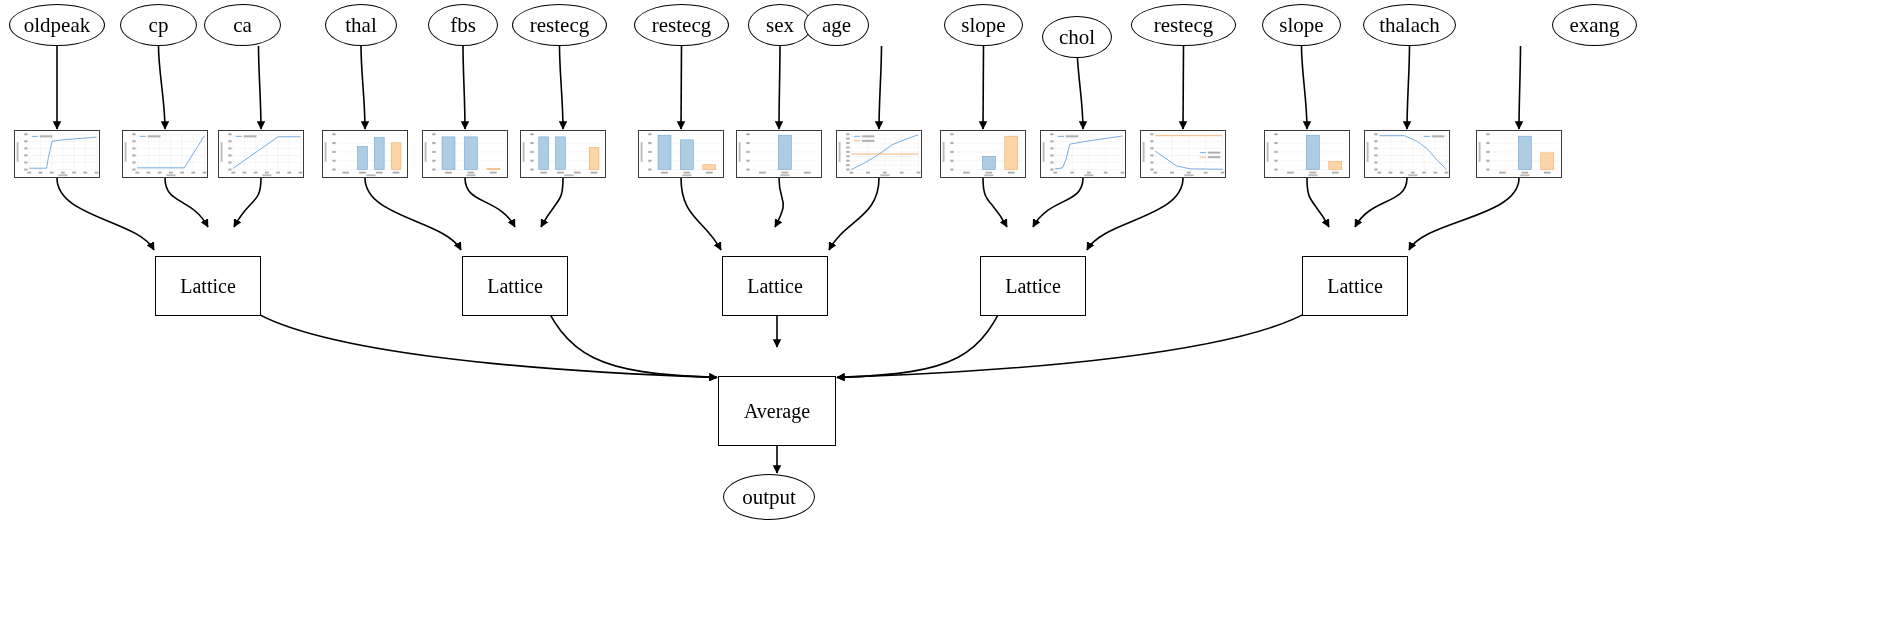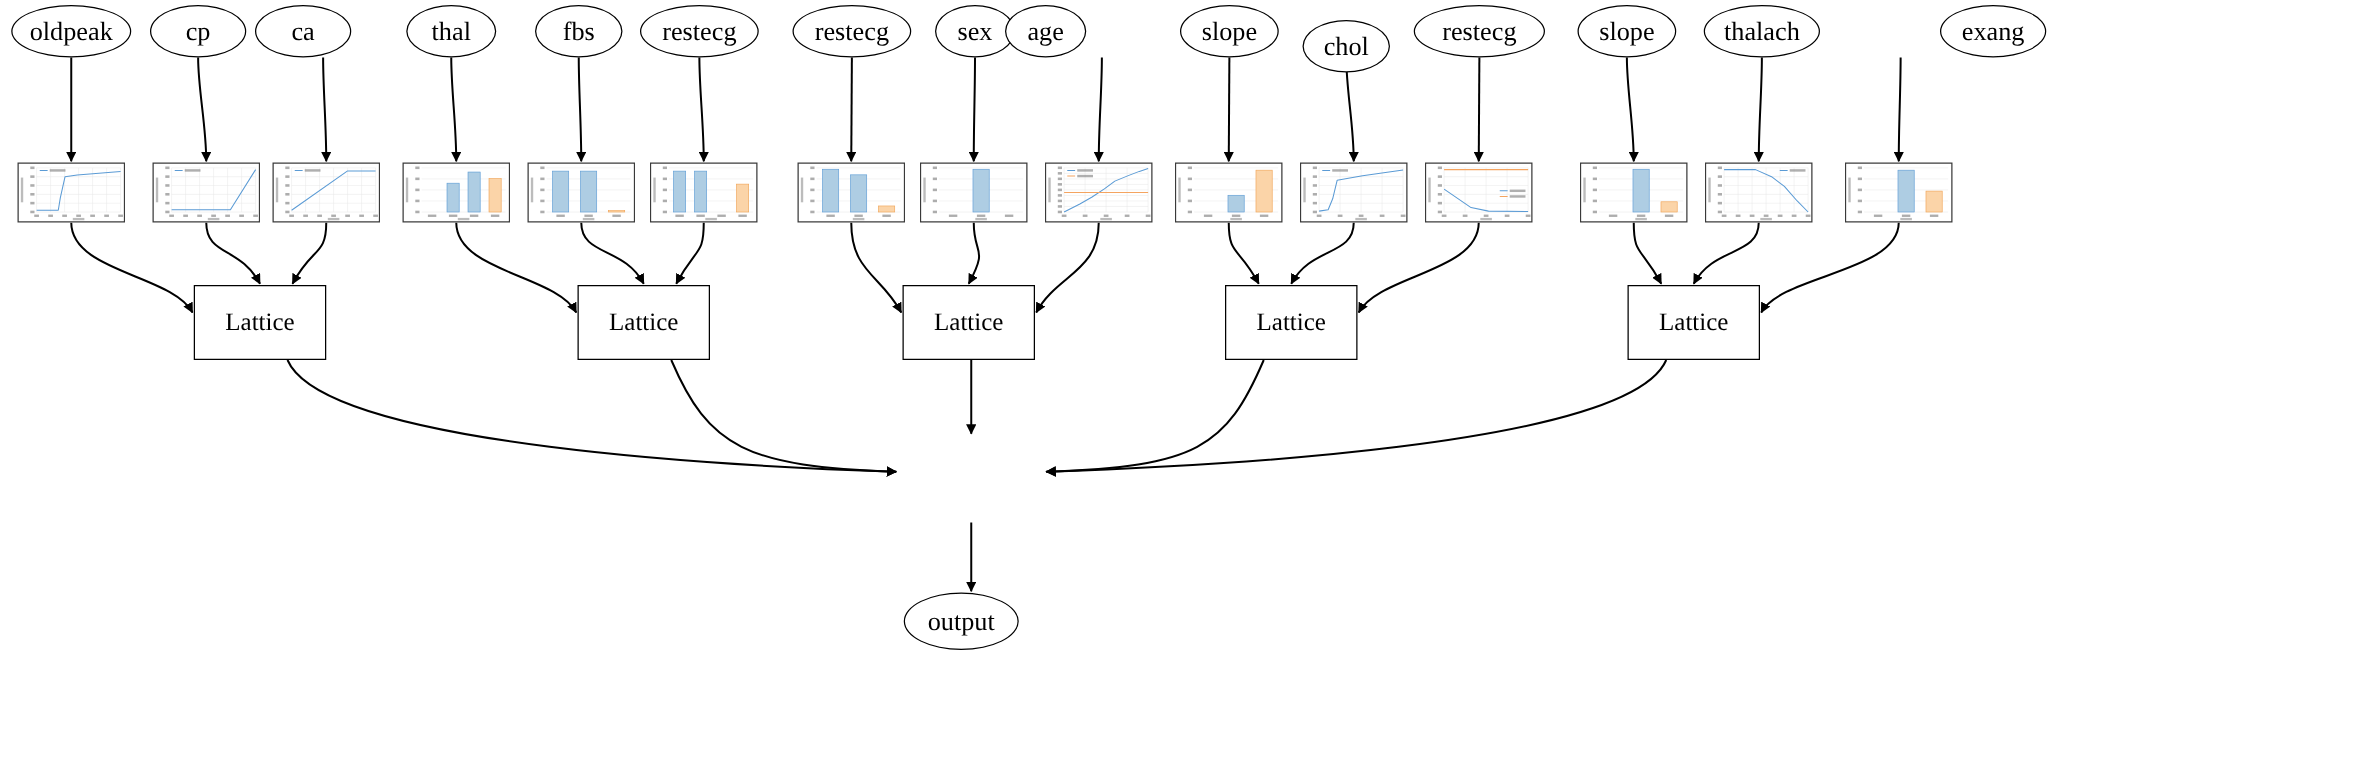--- a/index.html
+++ b/index.html
@@ -41,20 +41,21 @@
     box-sizing: border-box;
     border: 1.3px solid #000;
     background: #fff;
     display: flex;
     align-items: center;
     justify-content: center;
     font-size: 20px;
     color: #000;
     white-space: nowrap;
     z-index: 3;
+    margin-top: 28px;
   }
   
   .plot-panel {
     position: absolute;
     box-sizing: border-box;
     border: 1.1px solid #3a3a3a;
     background: #ffffff;
     z-index: 2;
     overflow: hidden;
   }
@@ -604,18 +605,21 @@
         <span>Lattice</span>
       </div>
       <div class="node-box" style="left: 980px; top: 228px; width: 106px; height: 60px;">
         <span>Lattice</span>
       </div>
       <div class="node-box" style="left: 1302px; top: 228px; width: 106px; height: 60px;">
         <span>Lattice</span>
       </div>
     </div>
 
+  <div class="node-box" id="average-node" style="left: 718px; top: 348px; width: 118px; height: 70px;">
+    <span>Average</span>
+  </div>
 
   <div class="node-ellipse" id="output-node" style="left: 723px; top: 474px; width: 92px; height: 46px;">
     <span>output</span>
   </div>
 
 </div>
 
 </body></html>

